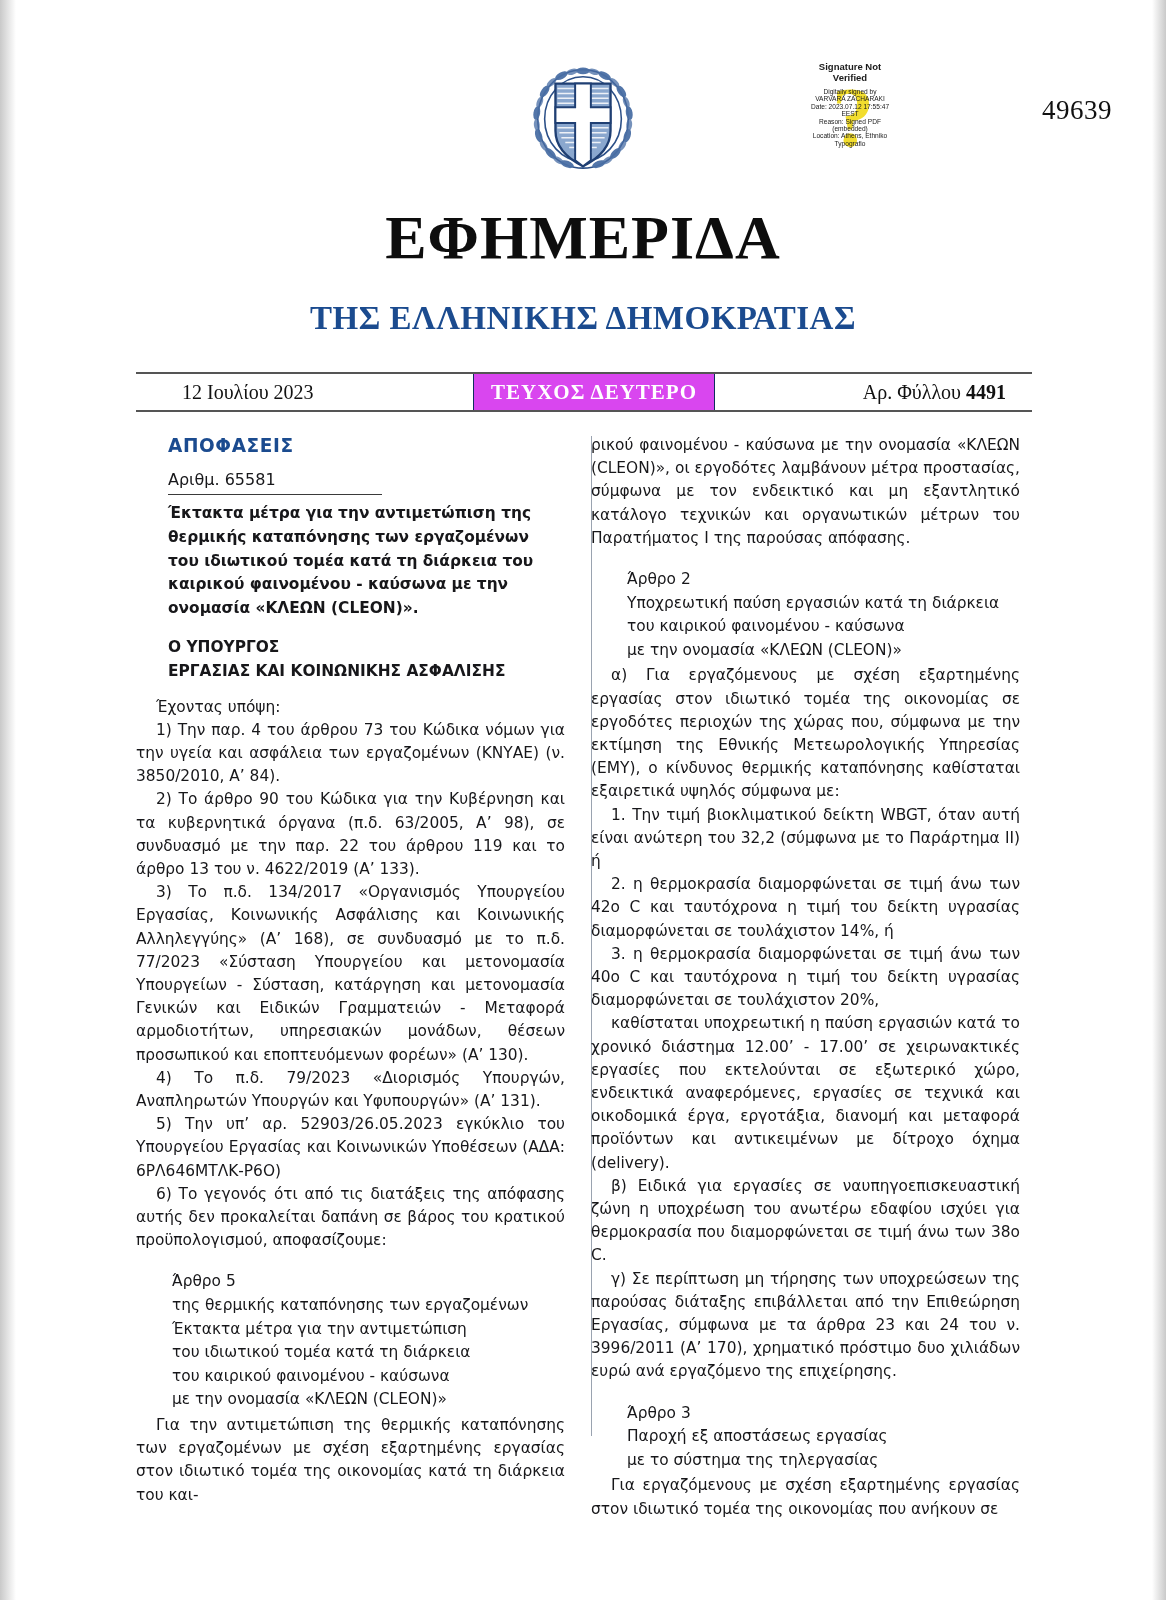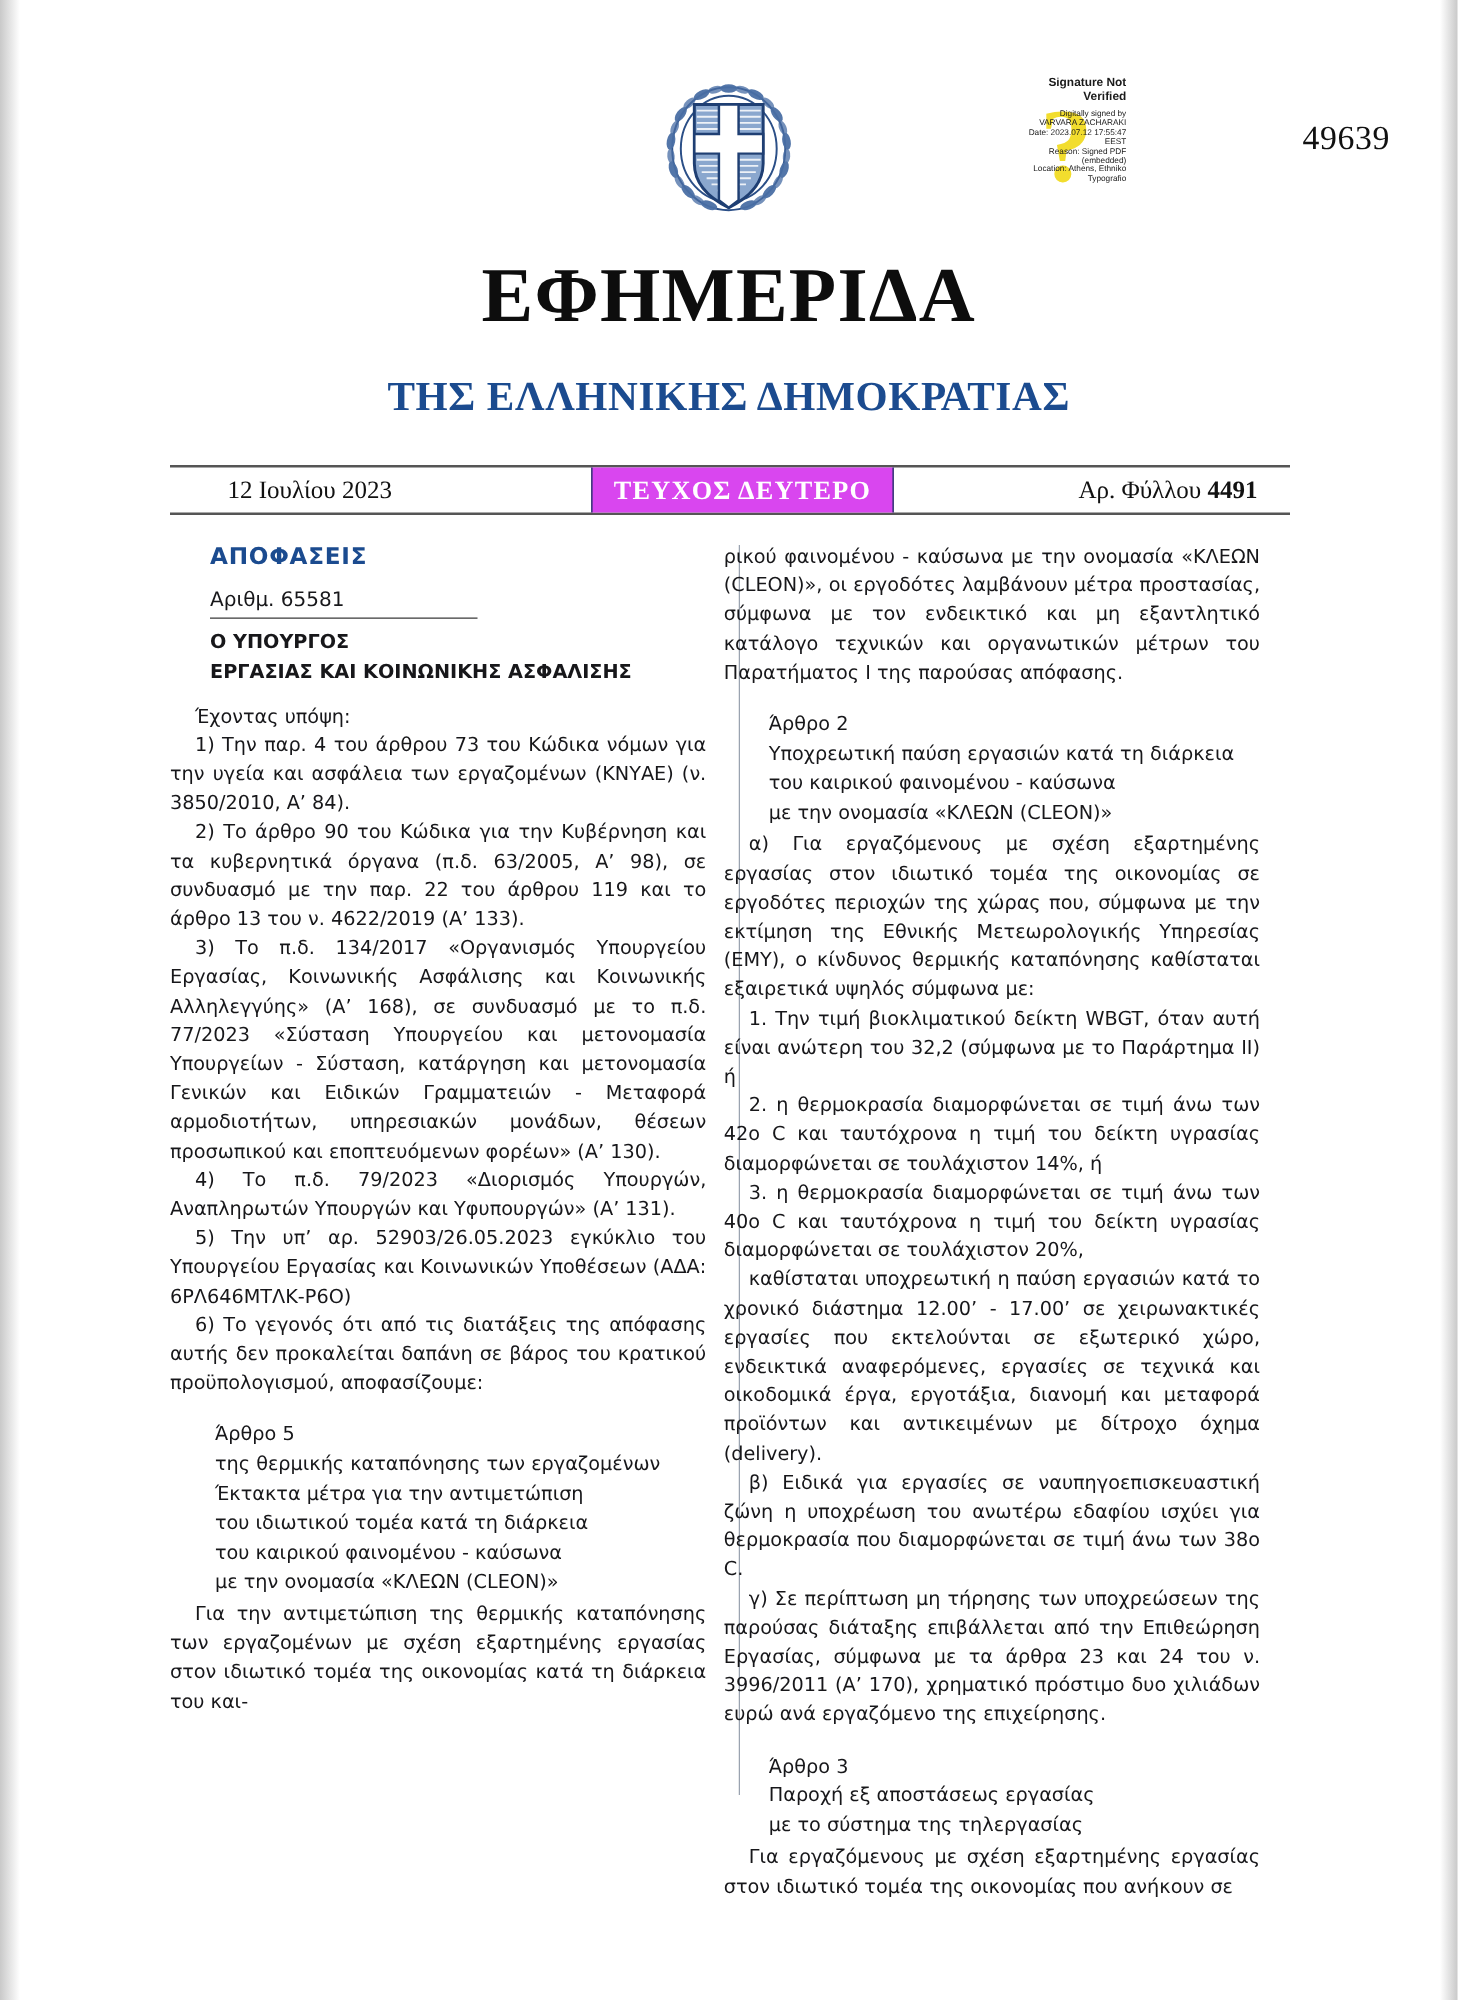--- a/index.html
+++ b/index.html
@@ -79,21 +79,20 @@
     font-size: 84px;
     line-height: 84px;
     font-weight: bold;
     color: #f2dd2e;
     font-family: "Liberation Serif", serif;
     z-index: 1;
   }
   .sig-text {
     position: relative;
     z-index: 2;
-    text-align: right;
   }
   .sig-title {
     font-size: 9.5px;
     line-height: 10.5px;
     font-weight: 600;
     margin-left: 3px;
   }
   .sig-body {
     margin-top: 5px;
     margin-left: 3px;
@@ -161,21 +160,21 @@
     justify-content: center;
     border-left: 1px solid #0f2f5c;
     border-right: 1px solid #0f2f5c;
   }
 
   
   .columns {
     position: relative;
     margin: 22px 134px 0 136px;
     display: flex;
-    gap: 14px;
+    gap: 26px;
     height: 1100px;
   }
   .col {
     width: 429px;
     position: relative;
     font-family: "DejaVu Sans", sans-serif;
     font-size: 15.4px;
     line-height: 23.2px;
     color: #17171a;
     text-align: justify;
@@ -339,20 +338,21 @@
   </div>
 
   <div class="columns">
 
     <div class="col-divider"></div>
 
     <div class="col">
       <div class="section-head">ΑΠΟΦΑΣΕΙΣ</div>
       <div class="arithm">Αριθμ. 65581</div>
       <div class="rule"></div>
+      <div class="decision-title">Έκτακτα μέτρα για την αντιμετώπιση της θερμικής καταπόνησης των εργαζομένων του ιδιωτικού τομέα κατά τη διάρκεια του καιρικού φαινομένου - καύσωνα με την ονομασία «ΚΛΕΩΝ (CLEON)».</div>
       <div class="minister">
         <div>Ο ΥΠΟΥΡΓΟΣ</div>
         <div>ΕΡΓΑΣΙΑΣ ΚΑΙ ΚΟΙΝΩΝΙΚΗΣ ΑΣΦΑΛΙΣΗΣ</div>
       </div>
 
       <p class="para">Έχοντας υπόψη:</p>
       <p class="para">1) Την παρ. 4 του άρθρου 73 του Κώδικα νόμων για την υγεία και ασφάλεια των εργαζομένων (ΚΝΥΑΕ) (ν. 3850/2010, Α’ 84).</p>
       <p class="para">2) Το άρθρο 90 του Κώδικα για την Κυβέρνηση και τα κυβερνητικά όργανα (π.δ. 63/2005, Α’ 98), σε συνδυασμό με την παρ. 22 του άρθρου 119 και το άρθρο 13 του ν. 4622/2019 (Α’ 133).</p>
       <p class="para">3) Το π.δ. 134/2017 «Οργανισμός Υπουργείου Εργασίας, Κοινωνικής Ασφάλισης και Κοινωνικής Αλληλεγγύης» (Α’ 168), σε συνδυασμό με το π.δ. 77/2023 «Σύσταση Υπουργείου και μετονομασία Υπουργείων - Σύσταση, κατάργηση και μετονομασία Γενικών και Ειδικών Γραμματειών - Μεταφορά αρμοδιοτήτων, υπηρεσιακών μονάδων, θέσεων προσωπικού και εποπτευόμενων φορέων» (Α’ 130).</p>
       <p class="para">4) Το π.δ. 79/2023 «Διορισμός Υπουργών, Αναπληρωτών Υπουργών και Υφυπουργών» (Α’ 131).</p>

